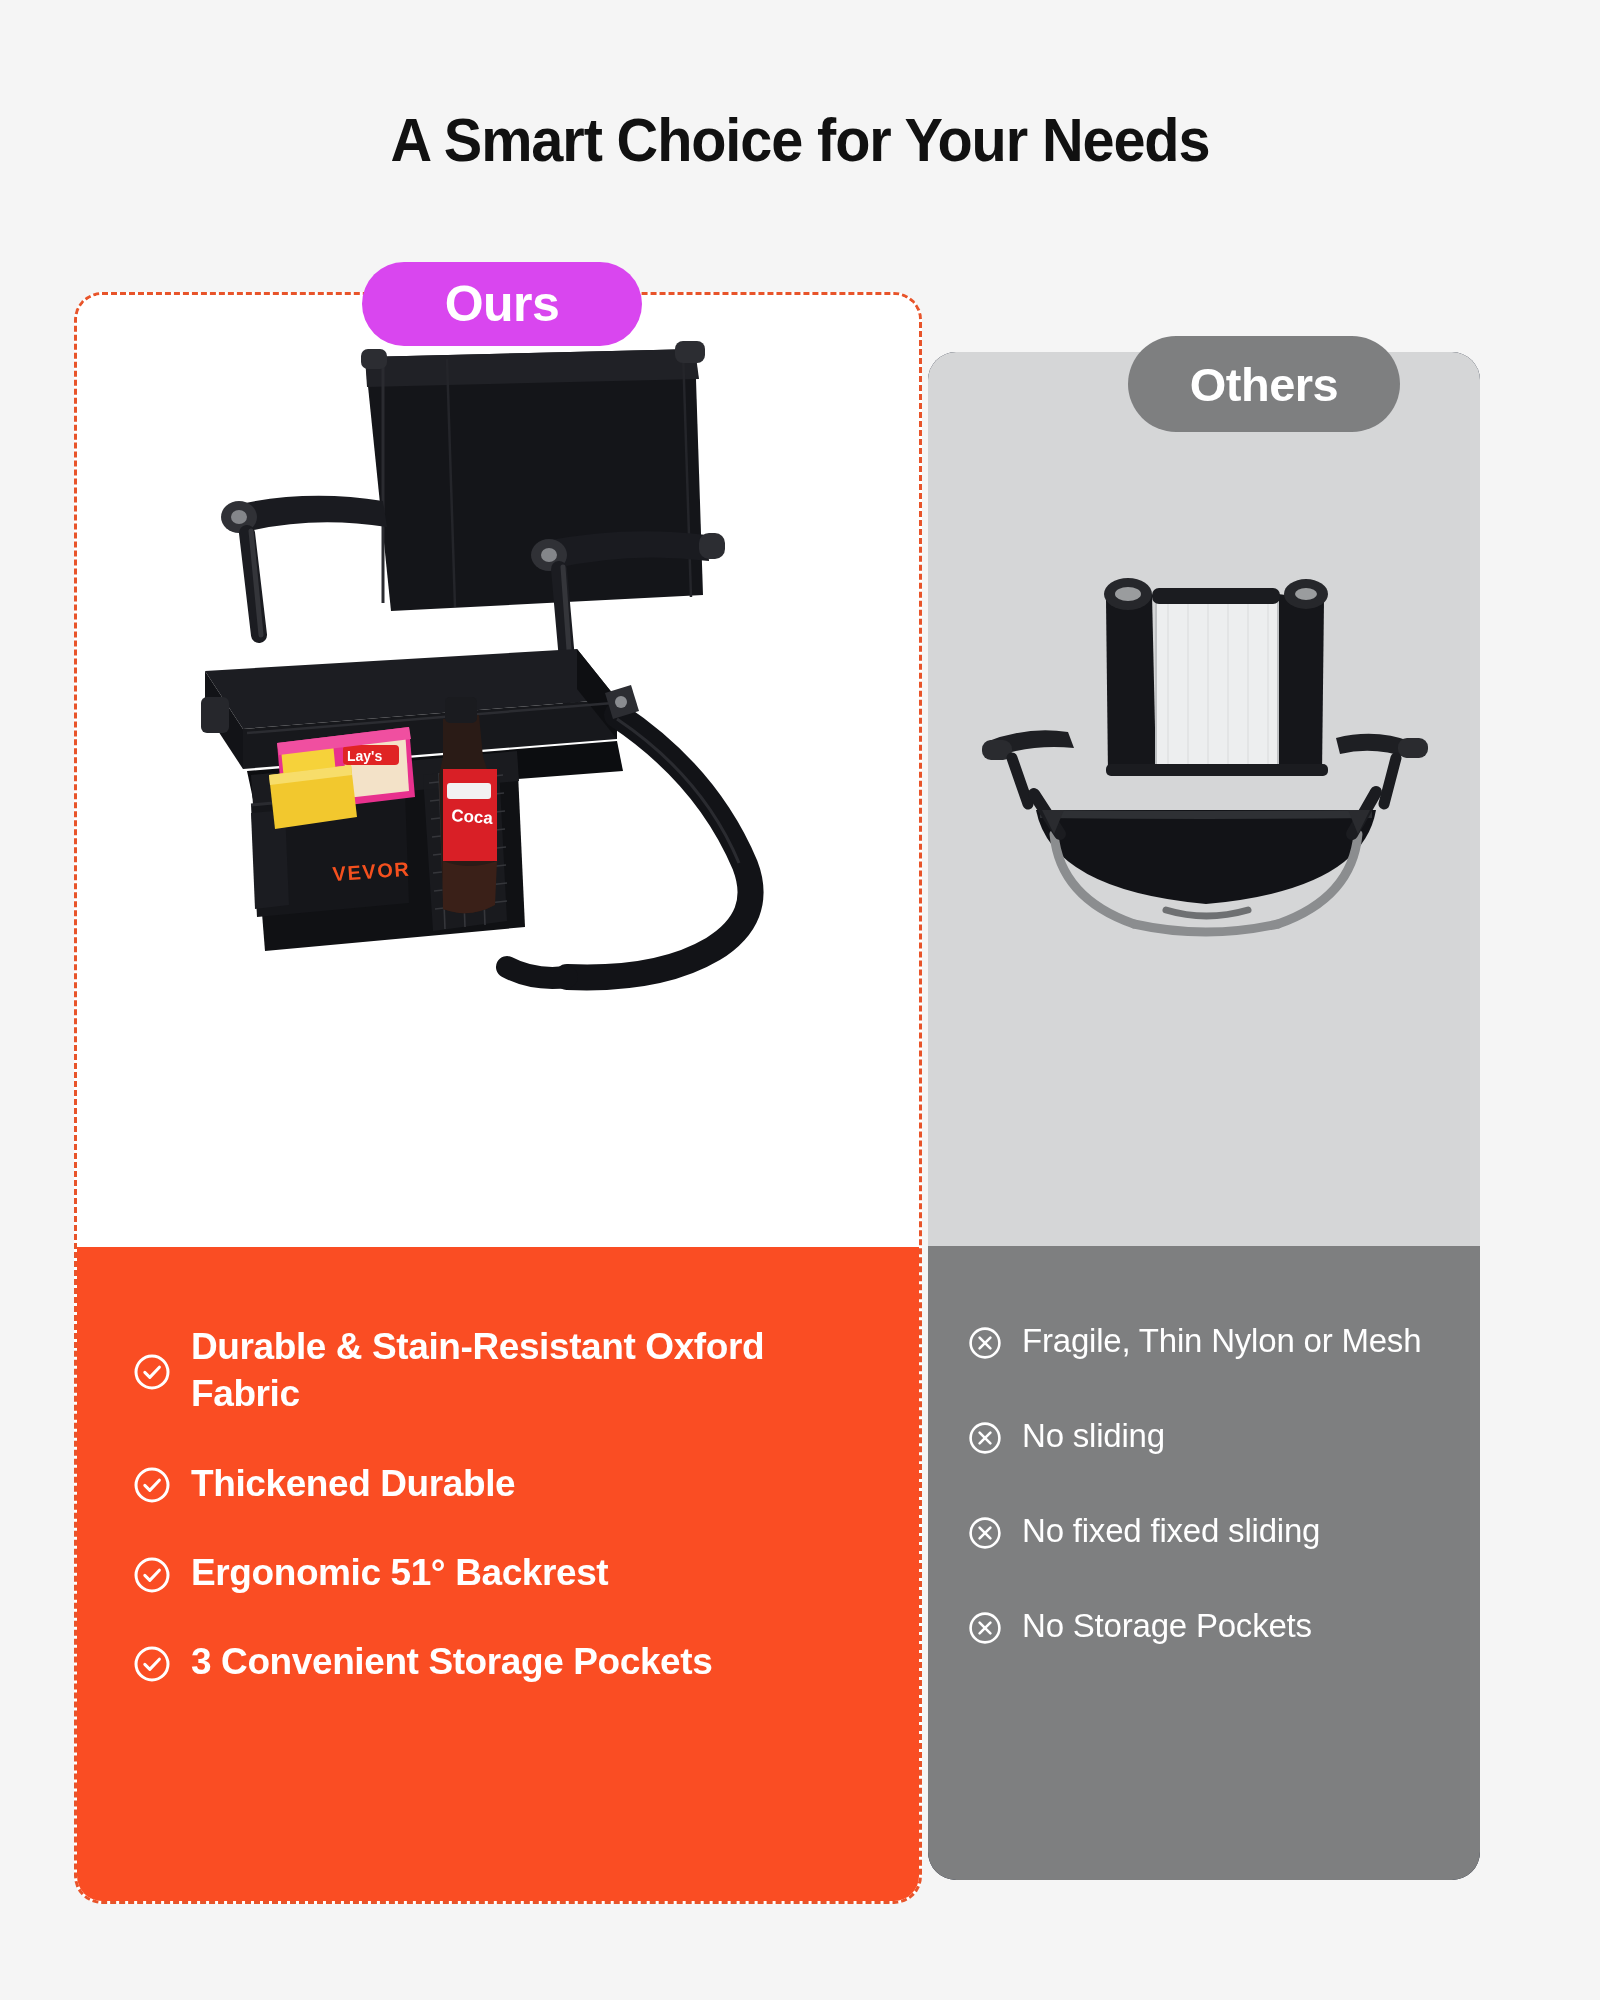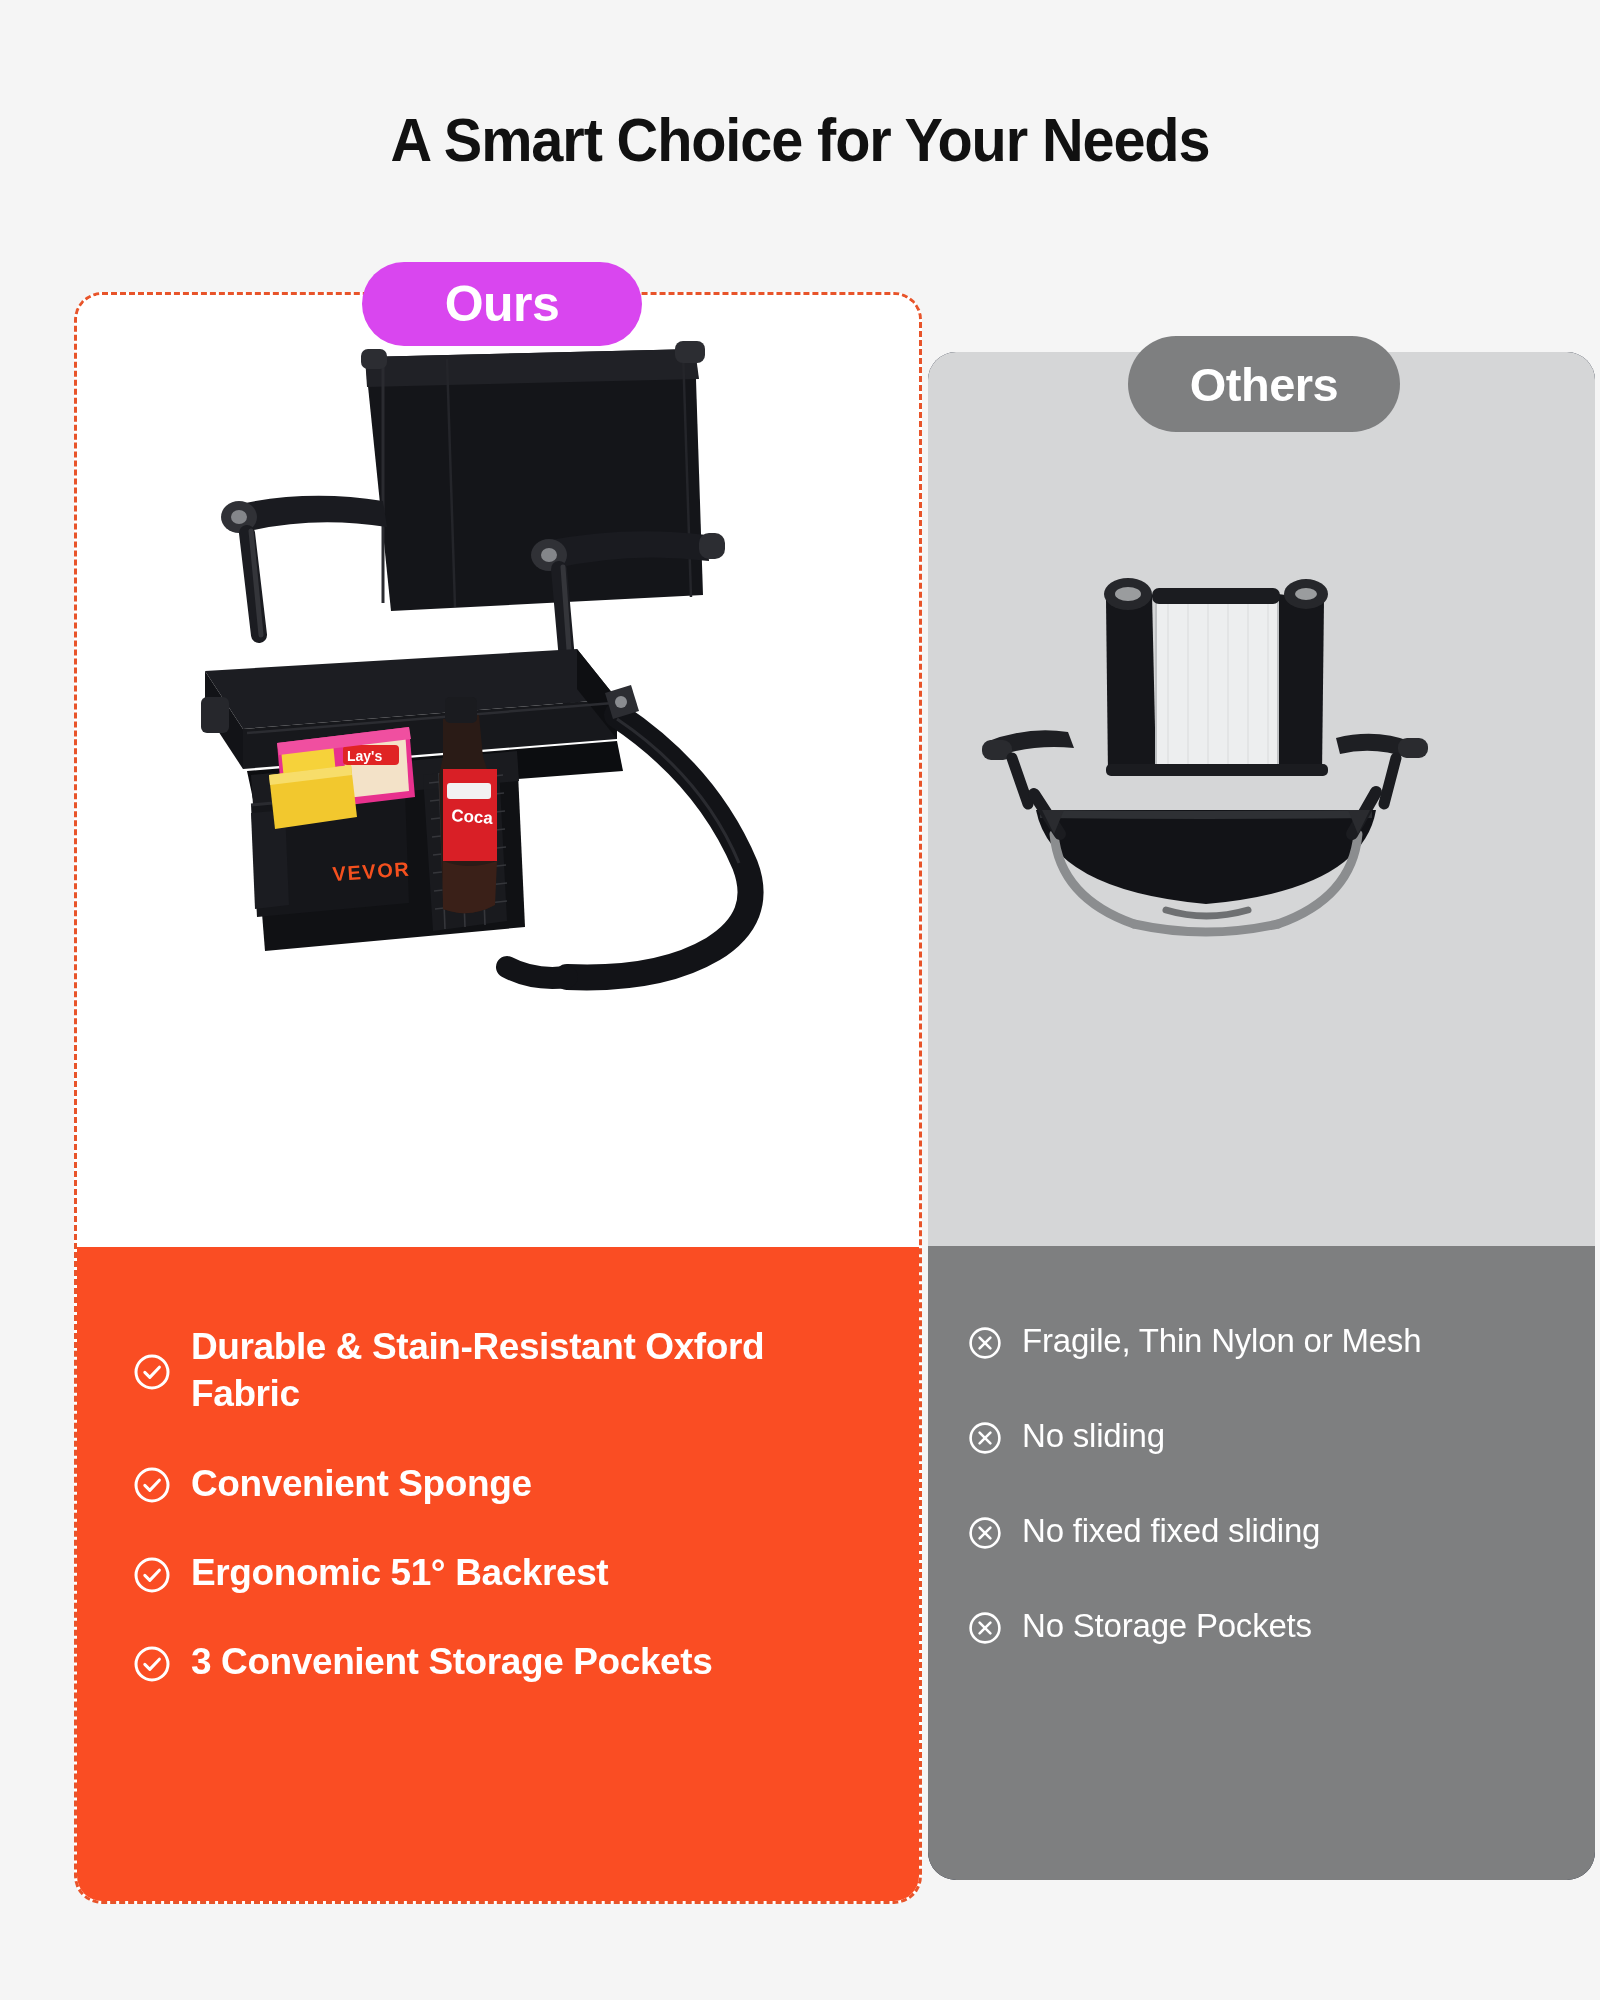--- a/index.html
+++ b/index.html
@@ -20,21 +20,21 @@
     font-weight:bold;
     letter-spacing:-1.2px;
     color:#111111;
     transform:scaleX(0.93);
   }
 
   
   .others-card{
     position:absolute;
     left:928px; top:352px;
-    width:667px; height:1528px;
+    width:552px; height:1528px;
     border-radius:28px;
     overflow:hidden;
     background:#0f172a;
   }
   .others-photo{
     position:absolute; left:0; top:0;
     width:100%; height:894px;
     background:#D5D6D7;
   }
   .others-footer{
@@ -335,21 +335,21 @@
         <span class="feat-text">Durable &amp; Stain-Resistant Oxford Fabric</span>
       </li>
 
       <li class="feat">
         <span class="feat-icon">
           <svg width="38" height="38" viewBox="0 0 38 38">
             <circle cx="19" cy="19" r="16" fill="none" stroke="#FFFFFF" stroke-width="3"></circle>
             <path d="M11.8 19.4 L16.8 24.4 L26.4 14.2" fill="none" stroke="#FFFFFF" stroke-width="3" stroke-linecap="round" stroke-linejoin="round"></path>
           </svg>
         </span>
-        <span class="feat-text">Convenient Sponge</span>
+        <span class="feat-text">Thickened Durable</span>
       </li>
 
       <li class="feat">
         <span class="feat-icon">
           <svg width="38" height="38" viewBox="0 0 38 38">
             <circle cx="19" cy="19" r="16" fill="none" stroke="#FFFFFF" stroke-width="3"></circle>
             <path d="M11.8 19.4 L16.8 24.4 L26.4 14.2" fill="none" stroke="#FFFFFF" stroke-width="3" stroke-linecap="round" stroke-linejoin="round"></path>
           </svg>
         </span>
         <span class="feat-text">Ergonomic 51° Backrest</span>

